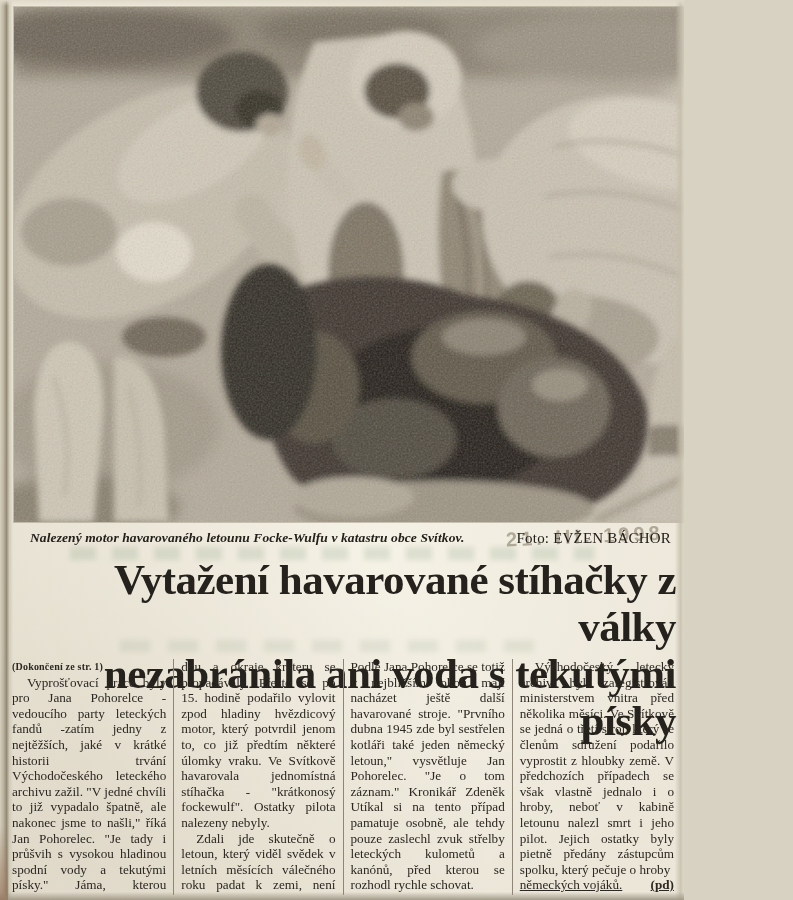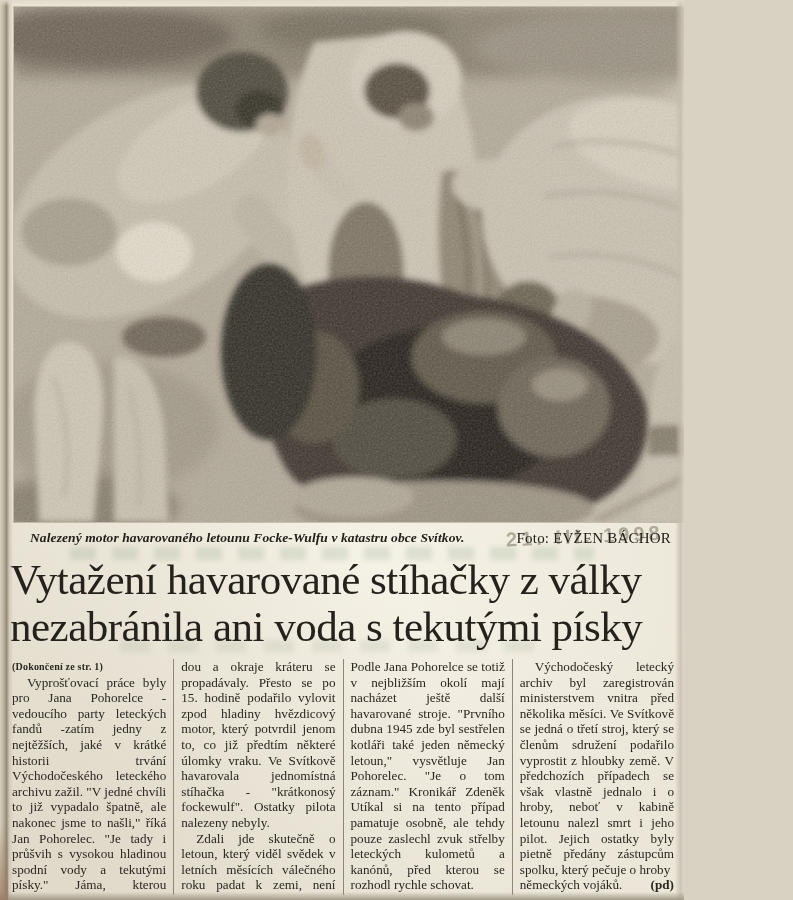--- a/index.html
+++ b/index.html
@@ -39,35 +39,35 @@
   .credit{position:absolute;right:3px;top:4px;font-size:15px;color:#23201b;letter-spacing:.2px;}
 
   
   .ghost{position:absolute;filter:blur(2.5px);pointer-events:none;z-index:0;}
   .ghost1{top:547px;left:70px;right:90px;height:13px;
     background:repeating-linear-gradient(90deg,rgba(118,148,116,.18) 0 26px,rgba(118,148,116,0) 26px 42px);}
   .ghost2{top:640px;left:120px;right:140px;height:12px;
     background:repeating-linear-gradient(90deg,rgba(118,148,116,.13) 0 30px,rgba(118,148,116,0) 30px 48px);}
 
   
-  .headline{position:absolute;top:556px;left:10px;right:8px;margin:0;text-align:left;
-    font-size:43px;line-height:47px;font-weight:normal;color:#25221d;letter-spacing:-.5px;z-index:2;}
+  .headline{position:absolute;top:556px;left:10px;right:8px;margin:0;text-align:right;
+    font-size:43px;line-height:47px;font-weight:bold;color:#25221d;letter-spacing:-.5px;z-index:2;}
 
   
   .body{position:absolute;top:659px;left:12px;right:10px;bottom:5px;display:flex;z-index:2;}
   .col{flex:1 1 0;padding:0 7px;text-align:justify;font-size:13.2px;line-height:15.6px;
     color:#2b2721;overflow:hidden;}
   .col:first-child{padding-left:0;}
   .col:last-child{padding-right:0;}
   .col + .col{border-left:1px solid #8d8676;}
   .col p{margin:0;}
   .indent{text-indent:15px;}
   .bold{font-weight:bold;}
   .cont{font-size:10px;letter-spacing:.2px;}
-  .lastline{display:flex;justify-content:space-between;}
+  .lastline{display:flex;justify-content:space-between;text-decoration:underline;}
 </style>
 </head>
 <body>
 
 <div class="page">
 
   <div class="photo-frame">
     <svg viewBox="0 0 766 515" preserveAspectRatio="none">
       <defs>
         <filter id="b6" x="-20%" y="-20%" width="140%" height="140%">

